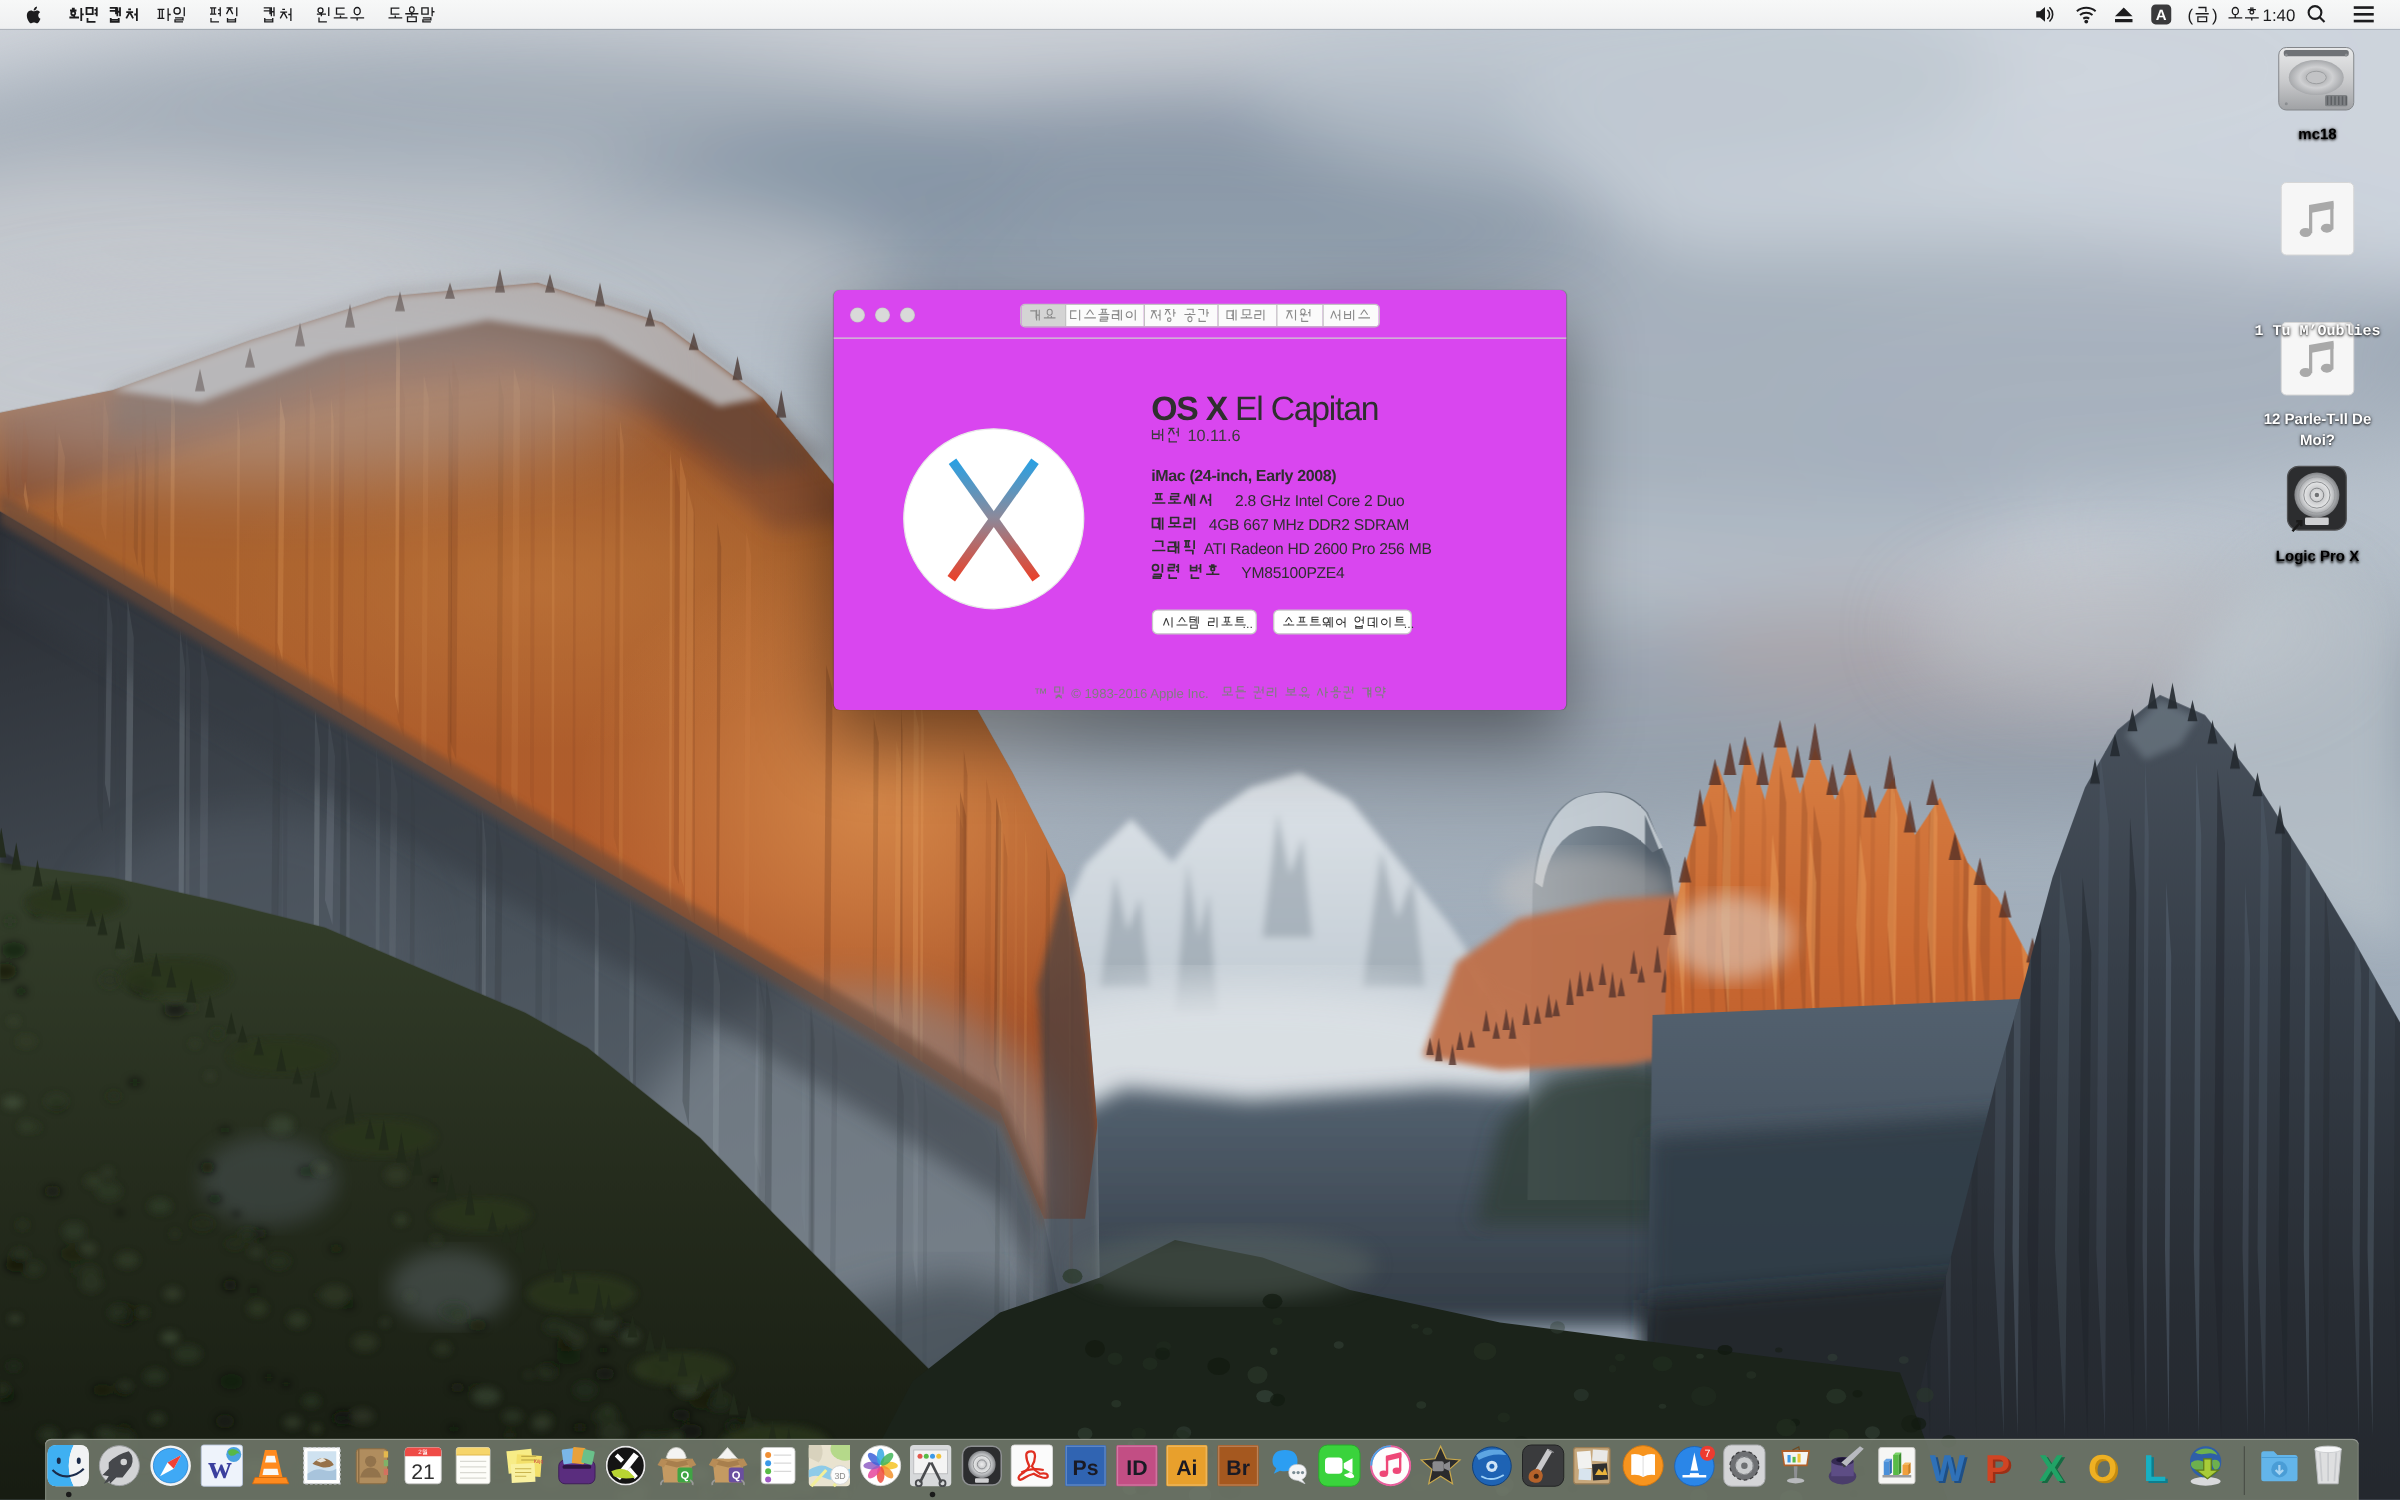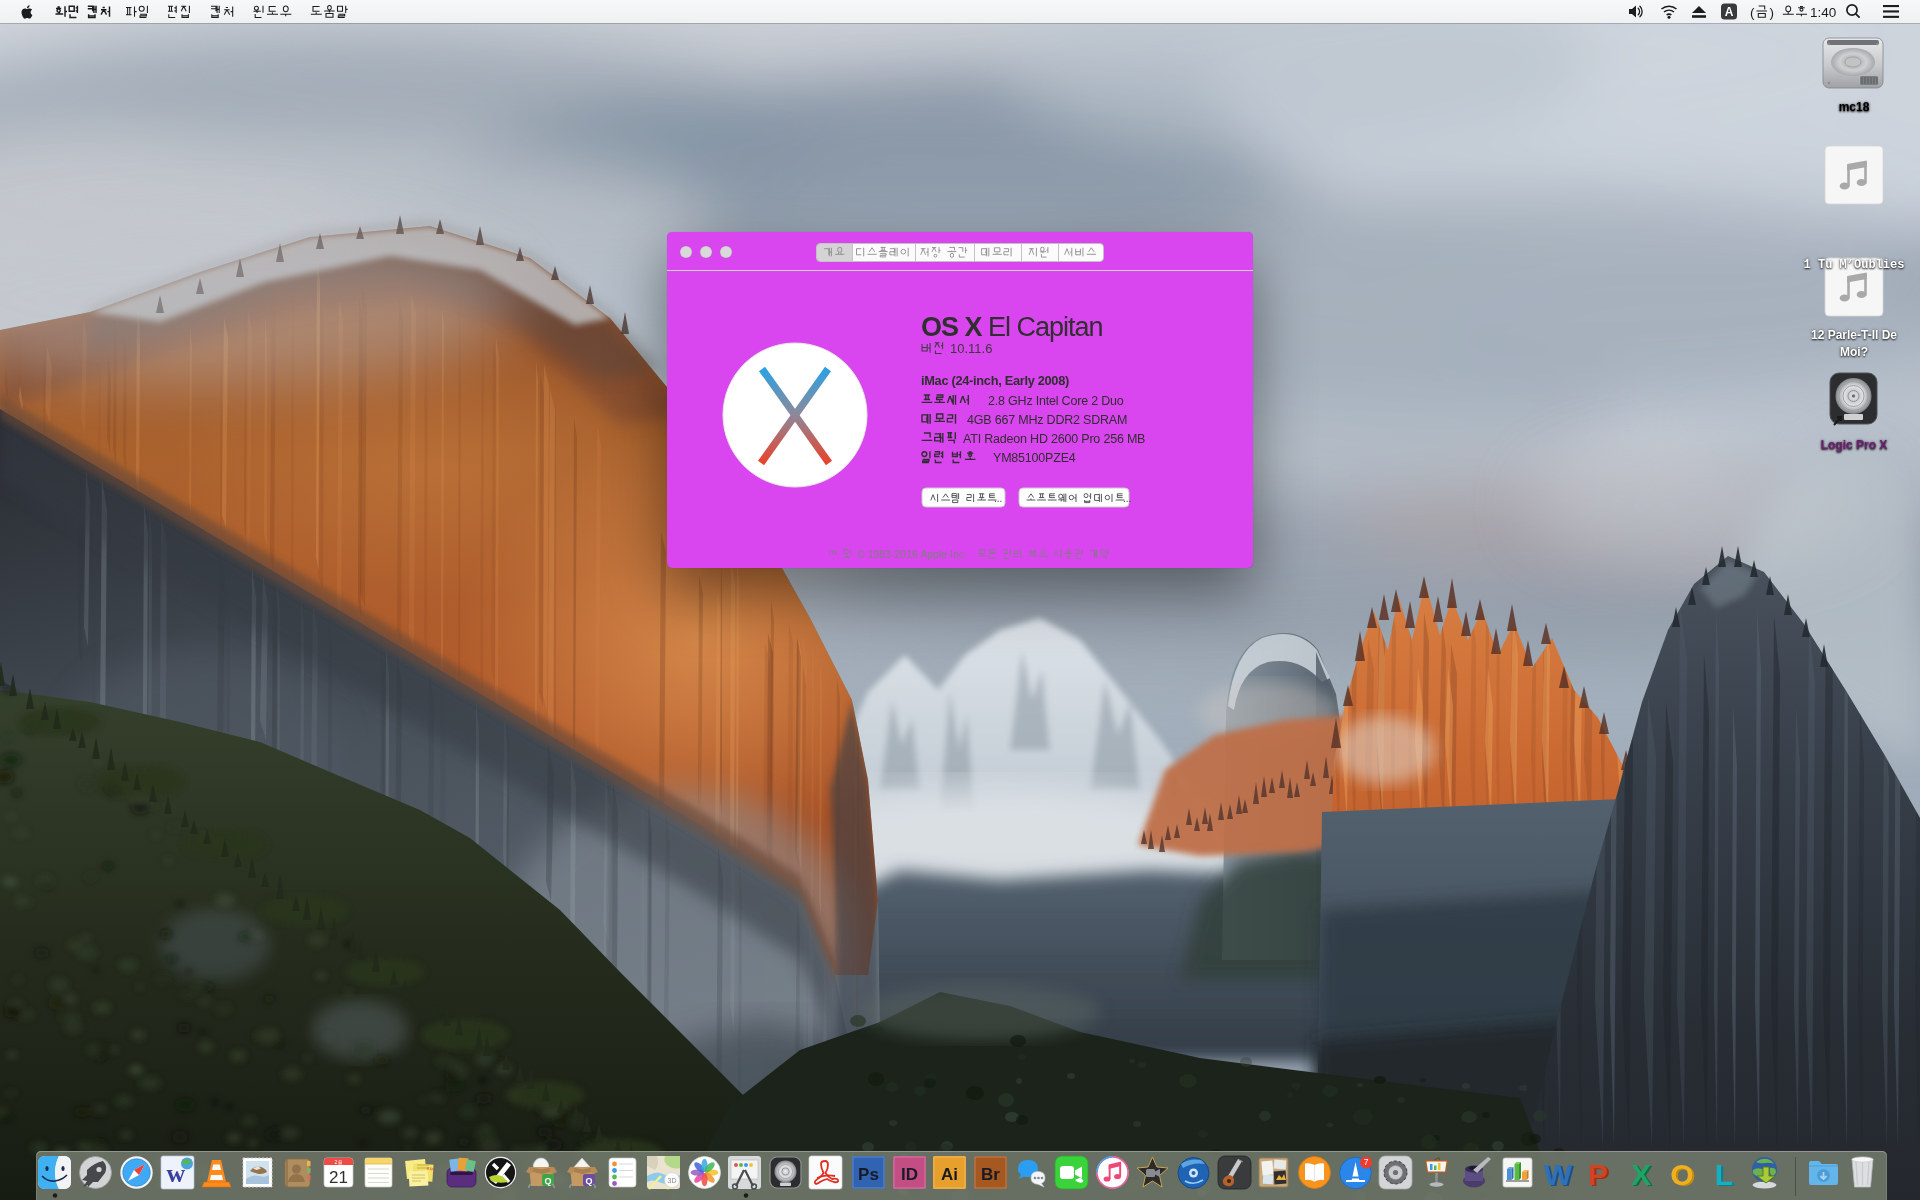--- a/index.html
+++ b/index.html
@@ -829,21 +829,21 @@
         <circle cx="1853.5" cy="396" r="14.5" fill="none" stroke="#97999c" stroke-width="0.7"></circle>
         <circle cx="1853.5" cy="396" r="5.5" fill="none" stroke="#85878a" stroke-width="0.8"></circle>
         <circle cx="1853.5" cy="396" r="1.8" fill="#707274"></circle>
         <rect x="1844" y="414" width="19" height="6" rx="1" fill="#cfd0d2"></rect>
         <path d="M1834,425 l7,-8 M1837,417 l4,0 l0,4" stroke="#1a1a1a" stroke-width="2" fill="none"></path>
       </g>
     </svg>
     <div style="position:absolute;color:#000000;font-size:12px;font-weight:bold;text-align:center;text-shadow:0 1px 2px rgba(0,0,0,0.85),0 0 3px rgba(0,0,0,0.5);font-family:Liberation Sans,sans-serif;left:1794px;top:100px;width:120px;">mc18</div>
     <div style="position:absolute;color:#ffffff;font-size:12px;font-weight:bold;text-align:center;text-shadow:0 1px 2px rgba(0,0,0,0.85),0 0 3px rgba(0,0,0,0.5);font-family:Liberation Mono, monospace;left:1794px;top:214px;width:120px;margin-top:44px;">1 Tu M’Oublies</div>
     <div style="position:absolute;color:#ffffff;font-size:12px;font-weight:bold;text-align:center;text-shadow:0 1px 2px rgba(0,0,0,0.85),0 0 3px rgba(0,0,0,0.5);font-family:Liberation Sans,sans-serif;left:1784px;top:327px;width:140px;line-height:17px;">12 Parle-T-Il De<br>Moi?</div>
-    <div style="position:absolute;color:#701a75;font-size:12px;font-weight:bold;text-align:center;text-shadow:0 1px 2px rgba(0,0,0,0.85),0 0 3px rgba(0,0,0,0.5);font-family:Liberation Sans,sans-serif;left:1794px;top:438px;width:120px;">Logic Pro X</div>
+    <div style="position:absolute;color:#000000;font-size:12px;font-weight:bold;text-align:center;text-shadow:0 1px 2px rgba(0,0,0,0.85),0 0 3px rgba(0,0,0,0.5);font-family:Liberation Sans,sans-serif;left:1794px;top:438px;width:120px;">Logic Pro X</div>
     <div style="position:absolute;left:667px;top:232px;width:586px;height:336px;background:#d946ef;border-radius:5px;box-shadow:0 25px 60px rgba(0,0,0,0.44),0 0 1px rgba(0,0,0,0.3);">
       <div style="position:absolute;left:0;top:37.5px;width:586px;height:1px;background:#d0d0d0;"></div>
       <div style="position:absolute;left:13px;top:14px;width:12px;height:12px;border-radius:6px;background:#d9d9d9;box-shadow:inset 0 0 1px rgba(0,0,0,0.25);"></div>
       <div style="position:absolute;left:33px;top:14px;width:12px;height:12px;border-radius:6px;background:#d9d9d9;box-shadow:inset 0 0 1px rgba(0,0,0,0.25);"></div>
       <div style="position:absolute;left:53px;top:14px;width:12px;height:12px;border-radius:6px;background:#d9d9d9;box-shadow:inset 0 0 1px rgba(0,0,0,0.25);"></div>
       <div style="position:absolute;left:149px;top:11px;height:17px;border:1px solid #c3c3c3;border-radius:4px;overflow:hidden;display:flex;">
         <div style="width:35px;height:17px;background:#d4d4d4;box-sizing:border-box;"></div>
         <div style="width:63px;height:17px;background:#fbfbfb;border-left:1px solid #c3c3c3;box-sizing:border-box;"></div>
         <div style="width:59px;height:17px;background:#fbfbfb;border-left:1px solid #c3c3c3;box-sizing:border-box;"></div>
         <div style="width:47px;height:17px;background:#fbfbfb;border-left:1px solid #c3c3c3;box-sizing:border-box;"></div>

